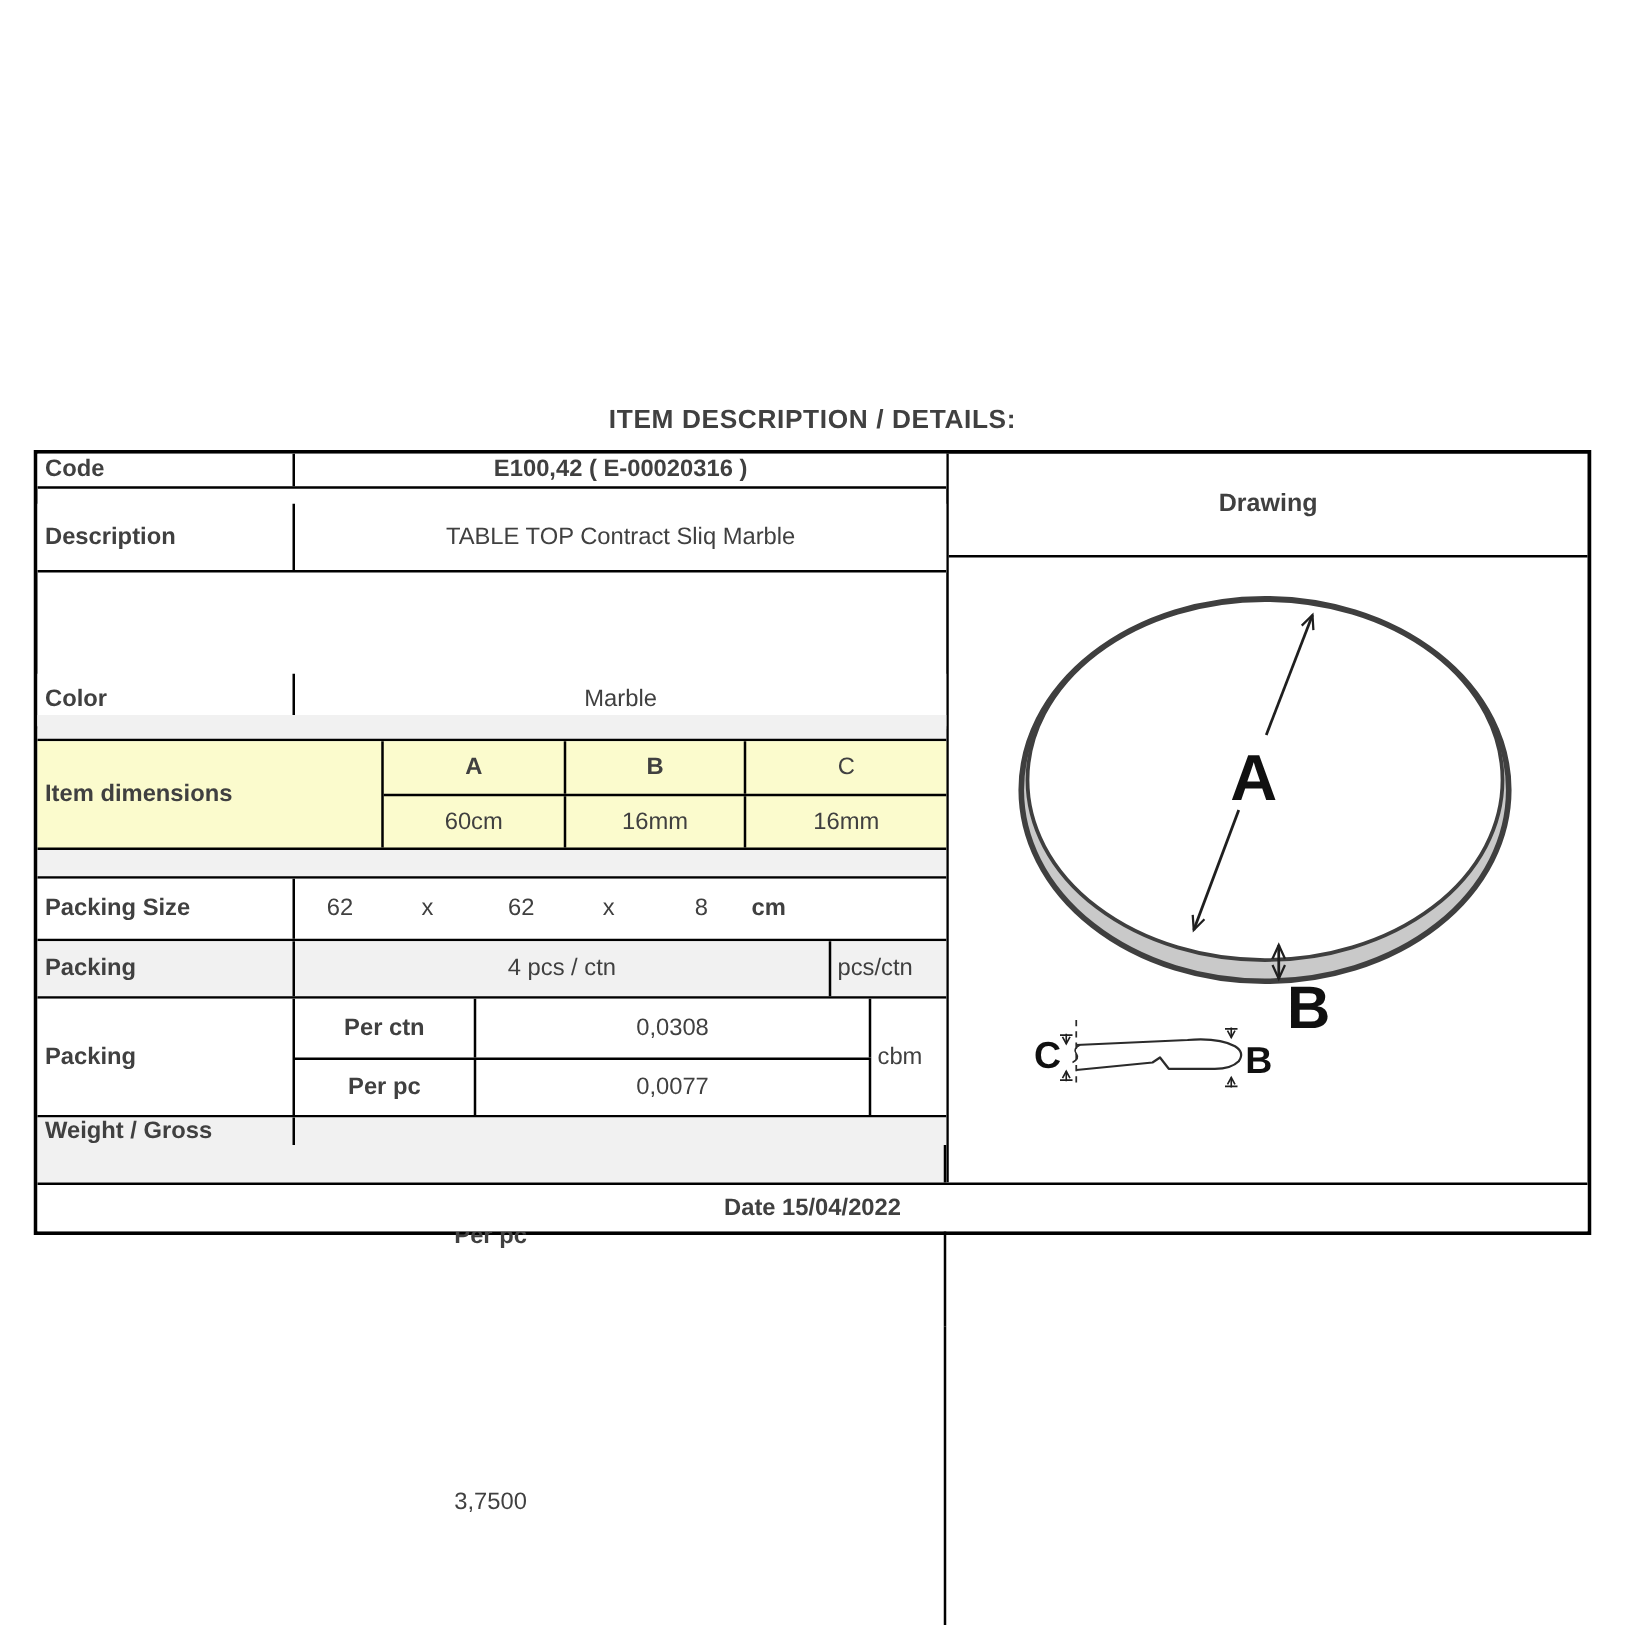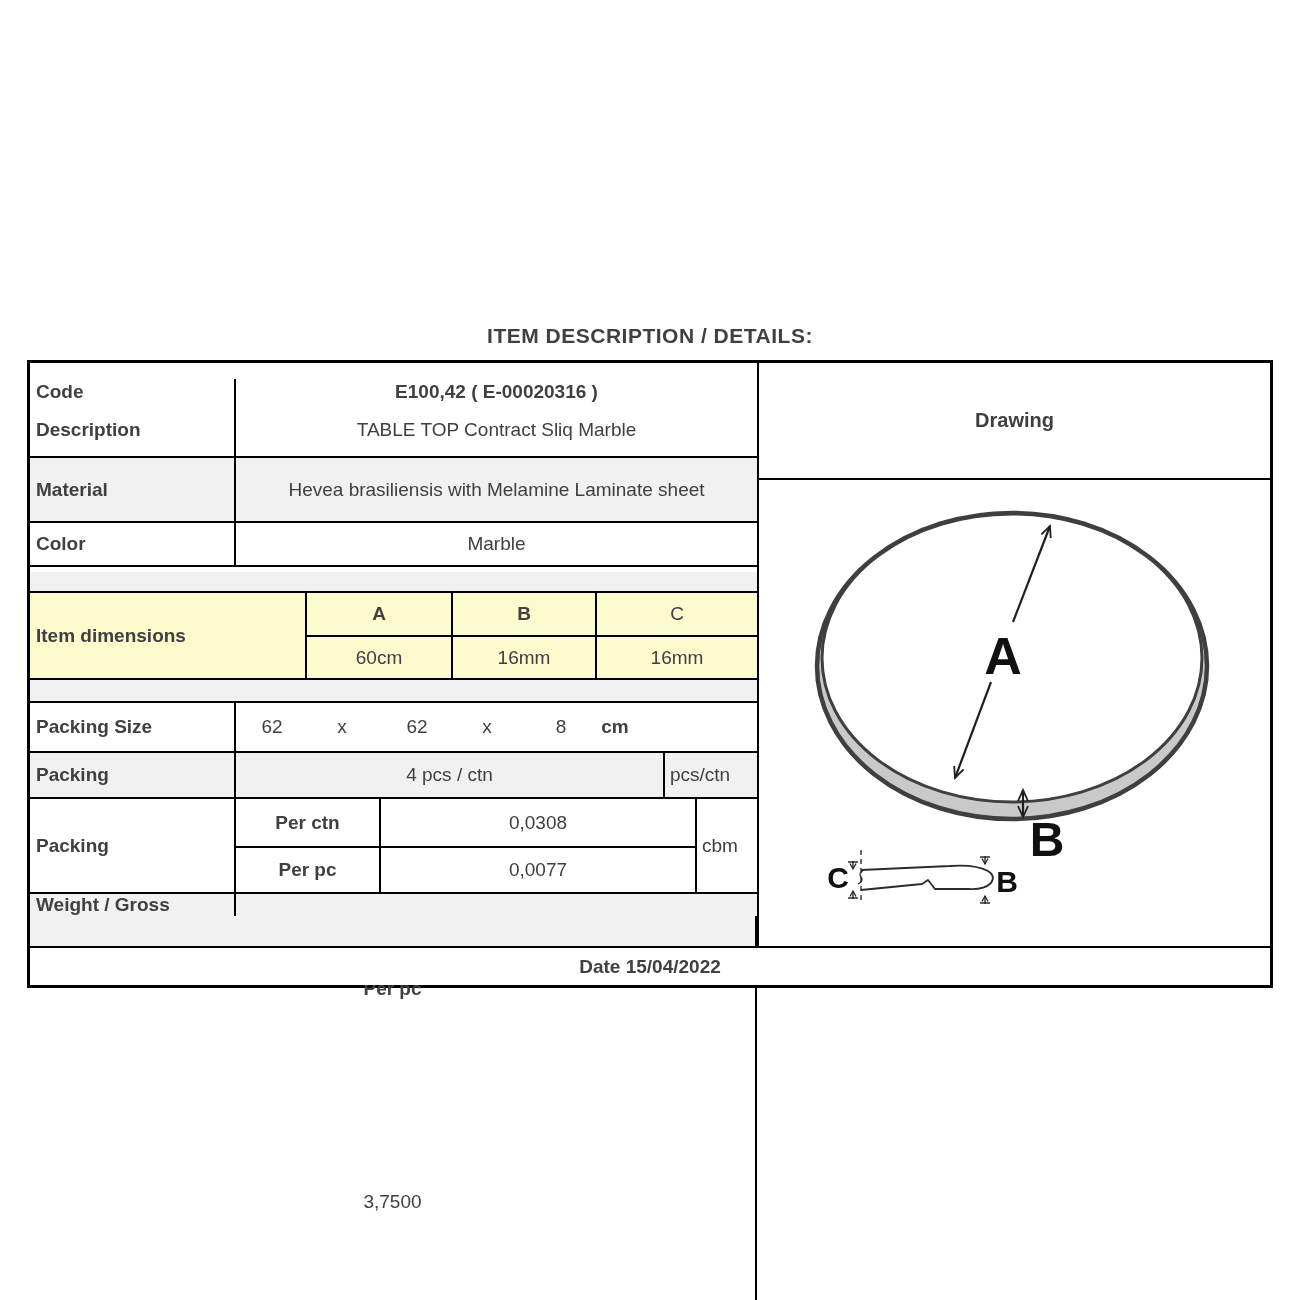--- a/index.html
+++ b/index.html
@@ -21,55 +21,51 @@
   .lab{font-weight:bold;padding-left:6px;width:206px;flex:0 0 auto;}
   .val{flex:1 1 auto;justify-content:center;text-align:center;}
   .unit{font-weight:normal;padding-left:5px;}
   .sub{font-weight:bold;justify-content:center;}
   .stack{display:flex;flex-direction:column;box-sizing:border-box;}
   .srow{display:flex;box-sizing:border-box;}
   .ps-rel{position:relative;}
   .ps-item{position:absolute;top:50%;transform:translate(-50%,-50%);white-space:nowrap;text-align:center;}
   .bold{font-weight:bold;}
   #right-section{position:absolute;left:729px;top:0;width:511px;height:583px;box-sizing:border-box;}
-  #drawing-header{box-sizing:border-box;height:117px;border-bottom:2px solid #000;
+  #drawing-header{box-sizing:border-box;height:83px;border-bottom:2px solid #000;
                   display:flex;align-items:center;justify-content:center;
                   font-weight:bold;font-size:20px;}
   #date-row{position:absolute;left:0;top:583px;width:1240px;height:39px;box-sizing:border-box;
             border-top:2px solid #000;display:flex;align-items:center;justify-content:center;
             font-weight:bold;font-size:19px;background:#fff;}
   svg text{font-family:"Liberation Sans", sans-serif;font-weight:bold;fill:#101010;}
 </style>
 </head>
 <body>
 
 <div id="page">
 
   <div class="title">ITEM DESCRIPTION / DETAILS:</div>
 
   <div id="spec-table">
 
     <div id="left-section">
 
-      <div class="row" style="top:16px;height:28px">
+      <div class="row" style="top:0;height:28px">
         <div class="cell lab rb">Code</div>
         <div class="cell val bold">E100,42   ( E-00020316 )</div>
       </div>
 
       <div class="row" style="top:40px;height:55px">
         <div class="cell lab rb">Description</div>
         <div class="cell val">TABLE TOP Contract Sliq Marble</div>
       </div>
 
-      <div class="row gray" style="top:95px;height:65px">
-        <div class="cell lab rb">Material</div>
-        <div class="cell val">Hevea brasiliensis with Melamine Laminate sheet</div>
-      </div>
 
-      <div class="row" style="top:160px;height:44px">
+      <div class="row" style="top:176px;height:44px">
         <div class="cell lab rb">Color</div>
         <div class="cell val">Marble</div>
       </div>
 
       <div class="row gray" style="top:209px;height:21px"></div>
 
       <div class="row yellow" style="top:230px;height:87px">
         <div class="cell lab rb" style="width:277px">Item dimensions</div>
         <div class="stack" style="flex:1">
           <div class="srow" style="height:44px;border-bottom:2px solid #000">

